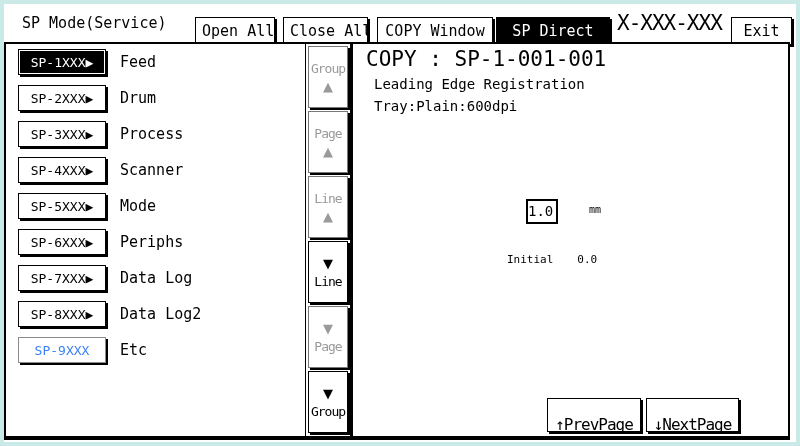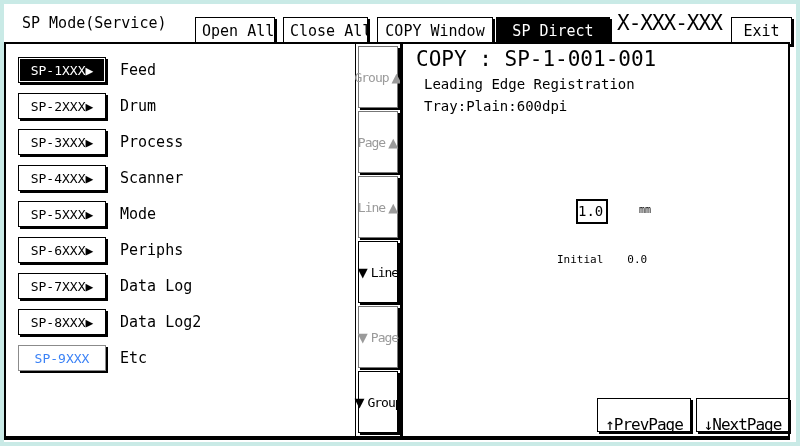--- a/index.html
+++ b/index.html
@@ -30,38 +30,38 @@
   .tb-exit  { left:727px; width:61px; }
 
   
   .content {
     position:absolute; left:0; top:38px; width:786px; height:398px;
     border:2px solid #000; border-bottom-width:4px;
     display:flex; background:#fff;
   }
 
   
-  .sidebar { width:350px; border-right:1px solid #000; padding:13px 0 0 12px; }
+  .sidebar { width:300px; border-right:1px solid #000; padding:5px 0 0 12px; }
   .sp-row { display:flex; align-items:center; height:26px; margin-bottom:10px; }
   .sp-btn {
     width:88px; height:26px; background:#fff; color:#000;
     border:1px solid #000; box-shadow:2px 2px 0 #000;
     font-family:inherit; font-size:13px; text-align:center; padding:0; cursor:pointer;
   }
   .sp-btn.selected { background:#000; color:#fff; box-shadow:inset 0 0 0 1px #fff, 2px 2px 0 #000; }
   .sp-btn.disabled { color:#3b82f6; border-color:#8b8b8b; }
   .sp-label { margin-left:14px; font-size:15px; white-space:pre; }
 
   
   .navcol { width:44px; padding:2px 0 3px 2px; display:flex; flex-direction:column; justify-content:space-between; }
   .nav-btn {
     width:40px; height:62px; background:#fff; color:#000;
     border:1px solid #000; box-shadow:2px 2px 0 #000;
     font-family:inherit; font-size:13px; letter-spacing:-1px;
-    display:flex; align-items:center; justify-content:center;
+    display:flex; flex-direction:column; align-items:center; justify-content:center;
     gap:3px; padding:0; cursor:pointer;
   }
   .nav-btn.disabled { color:#9a9a9a; border-color:#777; }
   .tri { font-family:"DejaVu Sans",sans-serif; font-size:13px; letter-spacing:0; }
 
   
   .main { flex:1; position:relative; border-left:3px solid #000; background:#fff; }
   .abs { position:absolute; white-space:pre; }
   .m-title { left:13px; top:3px; font-size:21px; }
   .m-desc1 { left:21px; top:32px; font-size:14px; }

